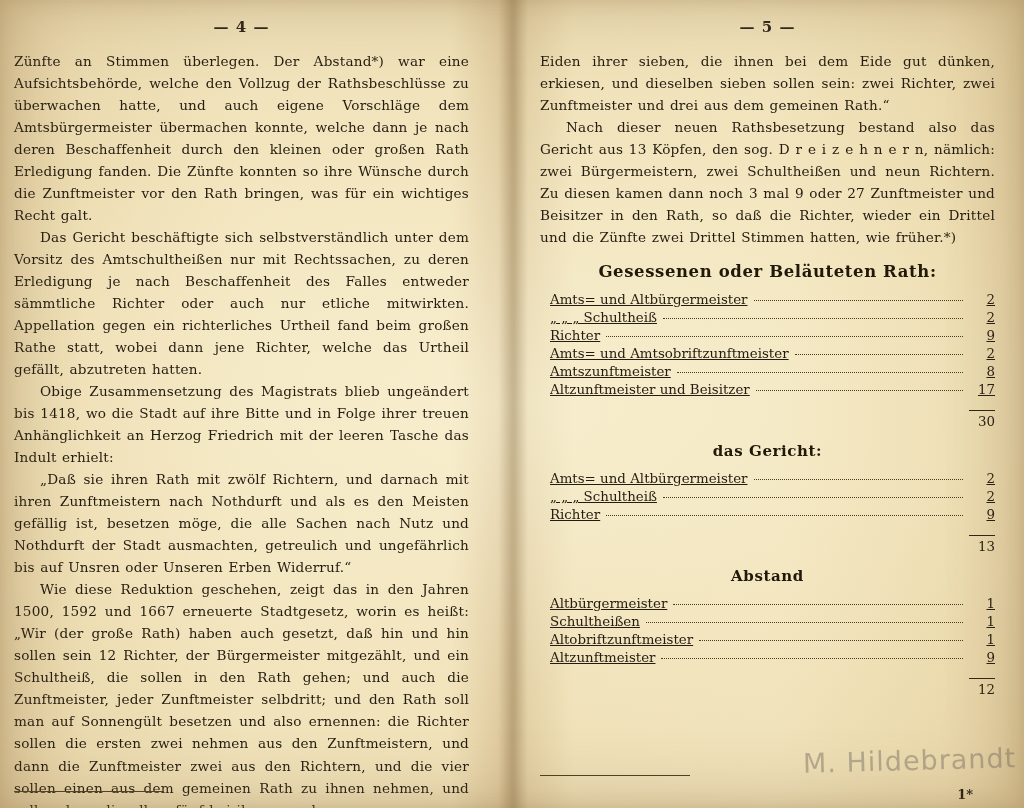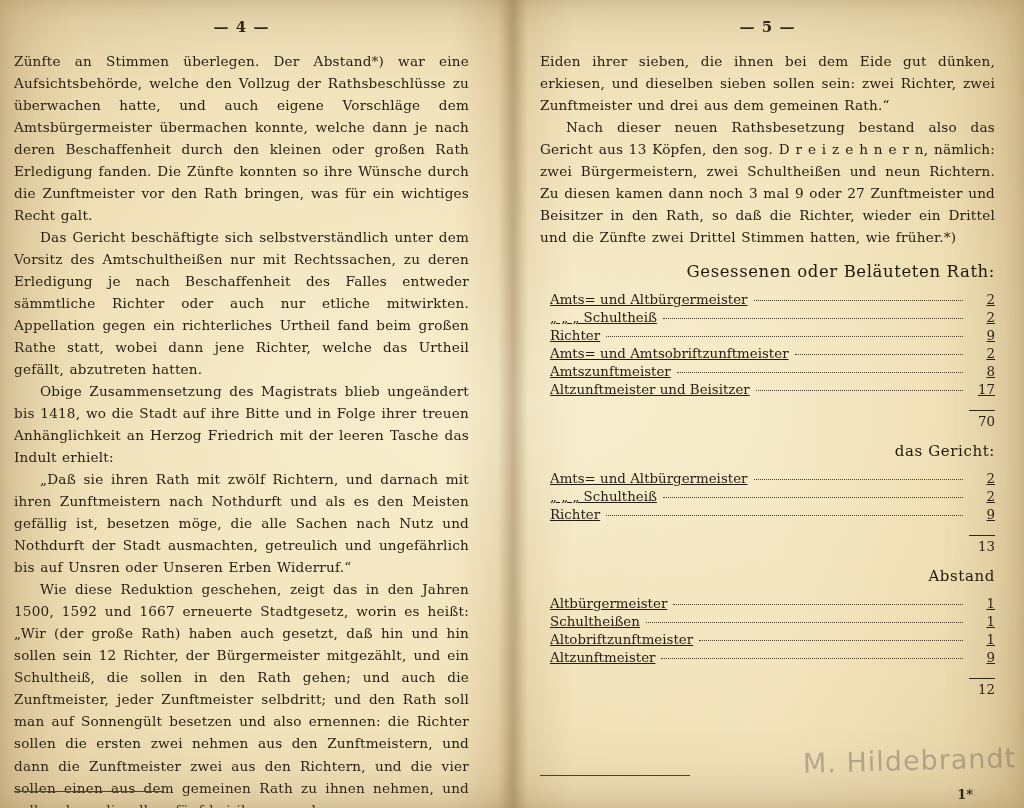--- a/index.html
+++ b/index.html
@@ -66,22 +66,22 @@
     word-spacing: 1px;
   }
   .body-text p {
     margin: 0;
   }
   .body-text p.indent {
     text-indent: 26px;
   }
 
   .heading {
-    text-align: right;
-    font-weight: normal;
+    text-align: center;
+    font-weight: bold;
     font-size: 16.5px;
     letter-spacing: 0.6px;
     color: #201809;
     margin: 14px 0 9px 0;
   }
   .heading.small {
     font-size: 15px;
     margin-top: 13px;
   }
 
@@ -211,21 +211,21 @@
       <div class="tally-row">
         <span class="tally-label">Amtszunftmeister</span>
         <span class="tally-dots"></span>
         <span class="tally-val">8</span>
       </div>
       <div class="tally-row underline">
         <span class="tally-label">Altzunftmeister und Beisitzer</span>
         <span class="tally-dots"></span>
         <span class="tally-val">17</span>
       </div>
-      <div class="tally-total"><span>70</span></div>
+      <div class="tally-total"><span>30</span></div>
     </div>
 
     <div class="heading small">das Gericht:</div>
     <div class="tally">
       <div class="tally-row">
         <span class="tally-label">Amts= und Altbürgermeister</span>
         <span class="tally-dots"></span>
         <span class="tally-val">2</span>
       </div>
       <div class="tally-row">

